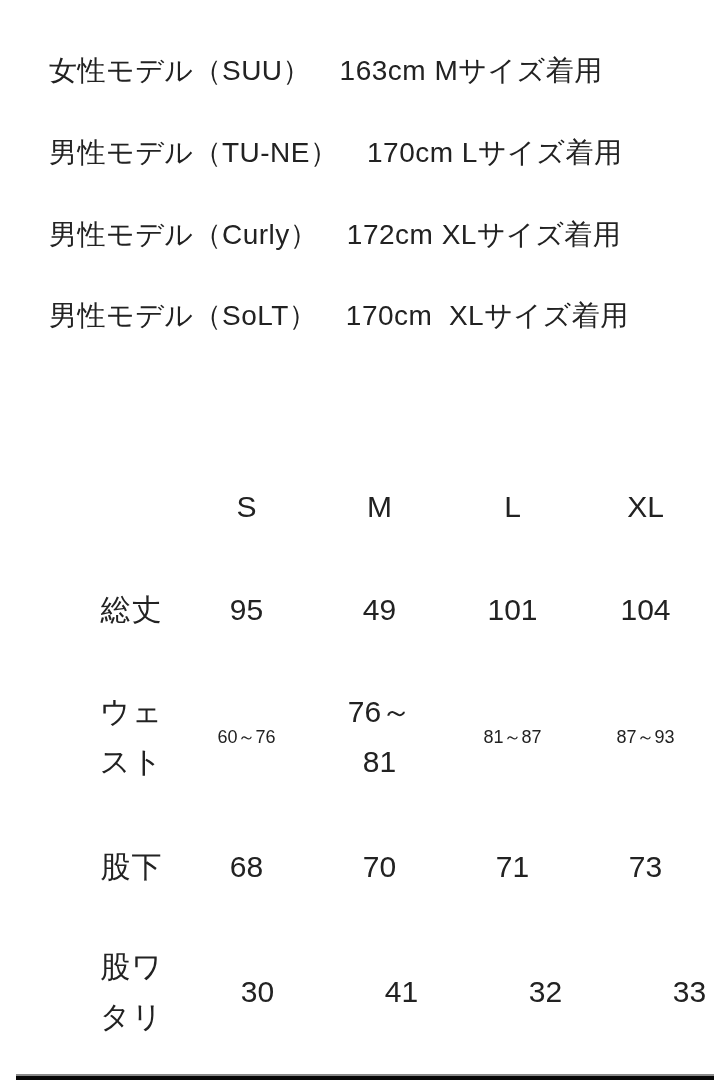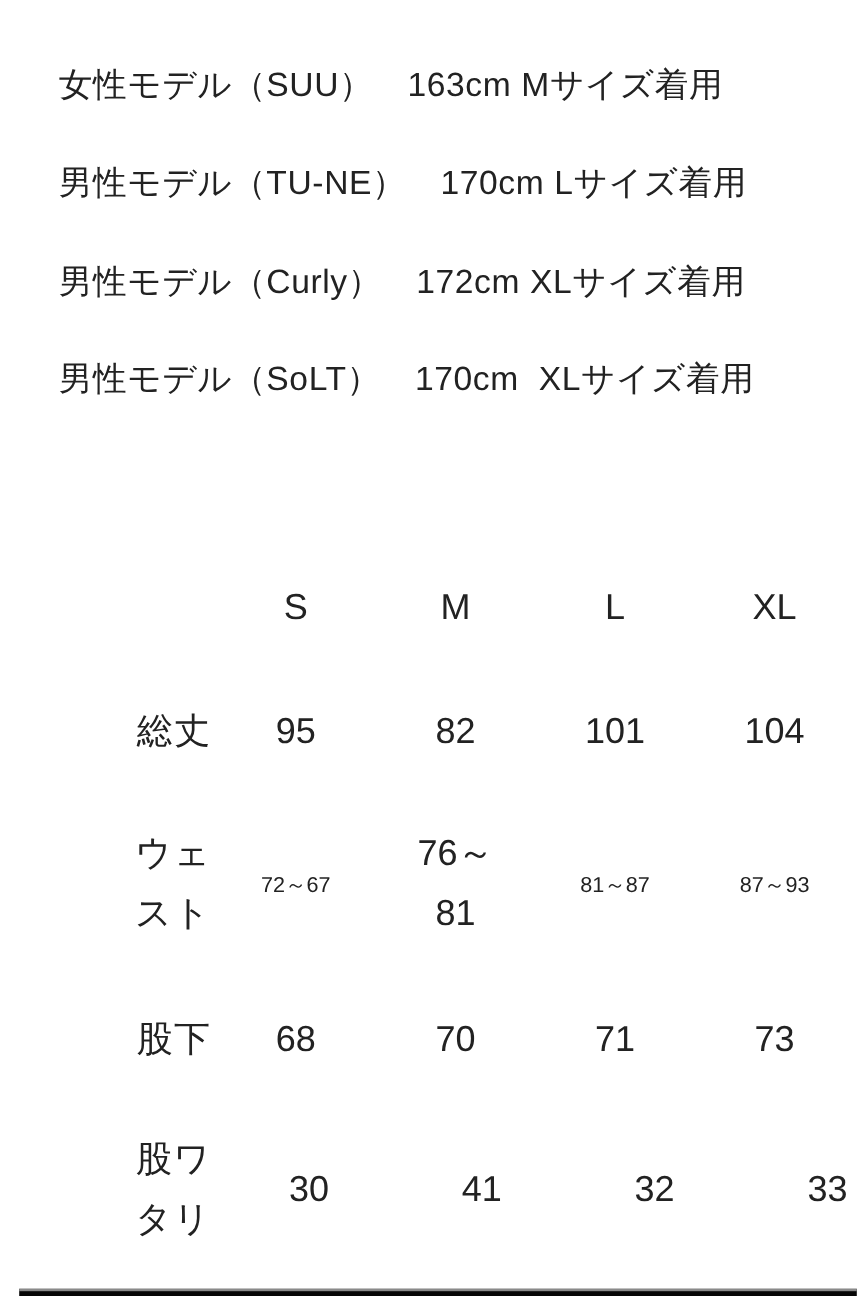--- a/index.html
+++ b/index.html
@@ -52,21 +52,21 @@
 
   .cell {
     font-size: 30px;
     font-weight: 400;
     color: #222222;
     text-align: center;
     white-space: pre-line;
     line-height: 50px;
   }
   .cell.label {
-    text-align: right;
+    text-align: center;
     padding-left: 63px;
     letter-spacing: 1px;
   }
   .cell.small { font-size: 18px; line-height: 26px; }
 
   
   .right-edge-line {
     position: absolute;
     top: 0;
     right: 2px;
@@ -102,29 +102,29 @@
       <div class="cell label"></div>
       <div class="cell">S</div>
       <div class="cell">M</div>
       <div class="cell">L</div>
       <div class="cell">XL</div>
     </div>
 
     <div class="row row-length">
       <div class="cell label">総丈</div>
       <div class="cell">95</div>
-      <div class="cell">82</div>
+      <div class="cell">49</div>
       <div class="cell">101</div>
       <div class="cell">104</div>
     </div>
 
     <div class="row row-waist">
       <div class="cell label">ウェ
 スト</div>
-      <div class="cell small">72～67</div>
+      <div class="cell small">60～76</div>
       <div class="cell">76～
 81</div>
       <div class="cell small">81～87</div>
       <div class="cell small">87～93</div>
     </div>
 
     <div class="row row-inseam">
       <div class="cell label">股下</div>
       <div class="cell">68</div>
       <div class="cell">70</div>

